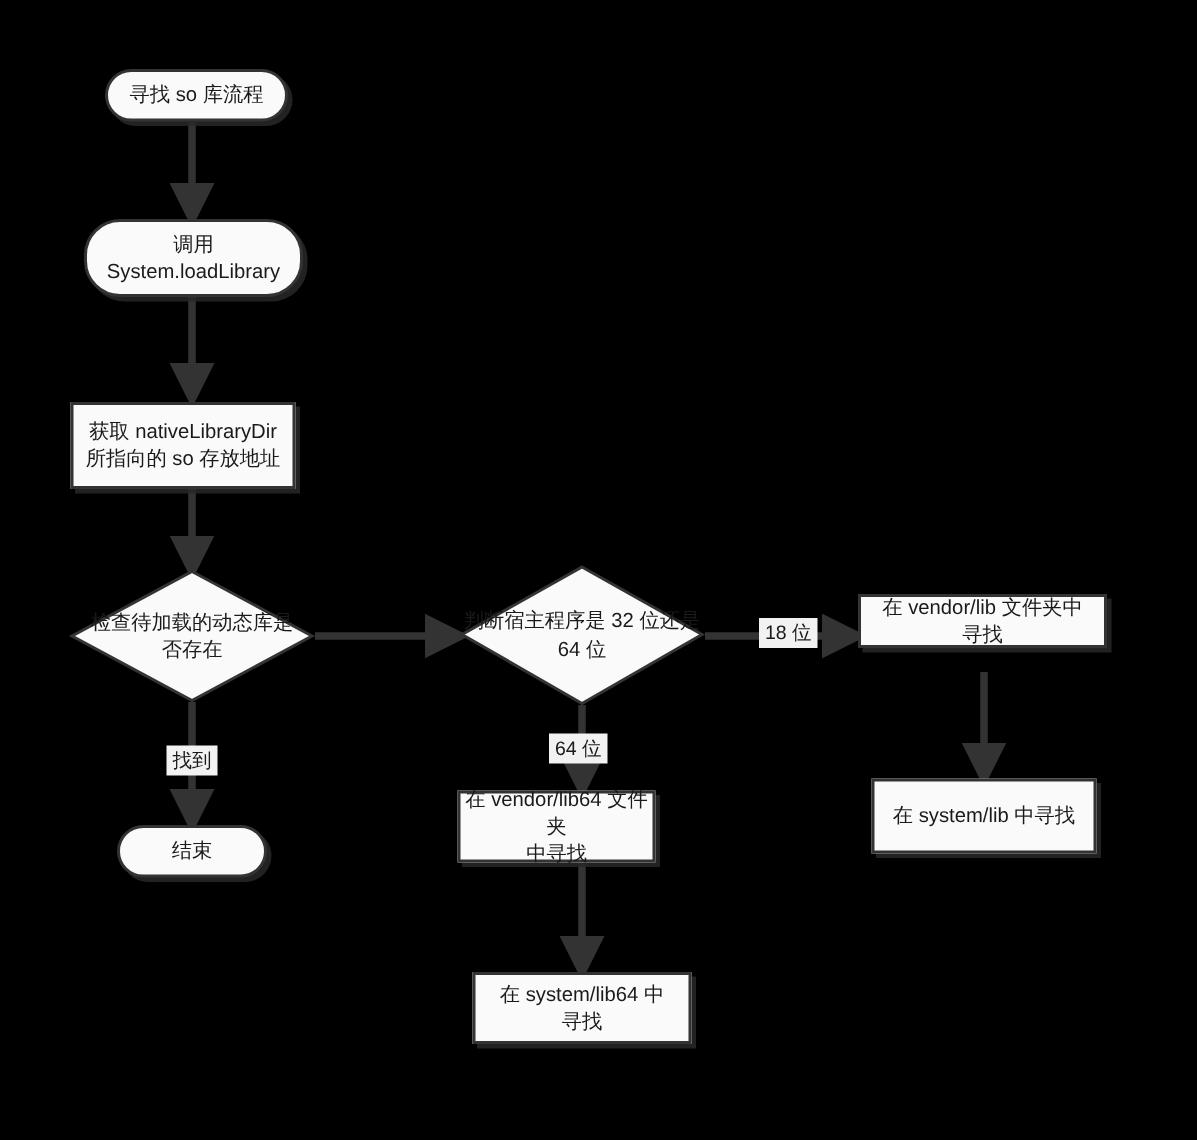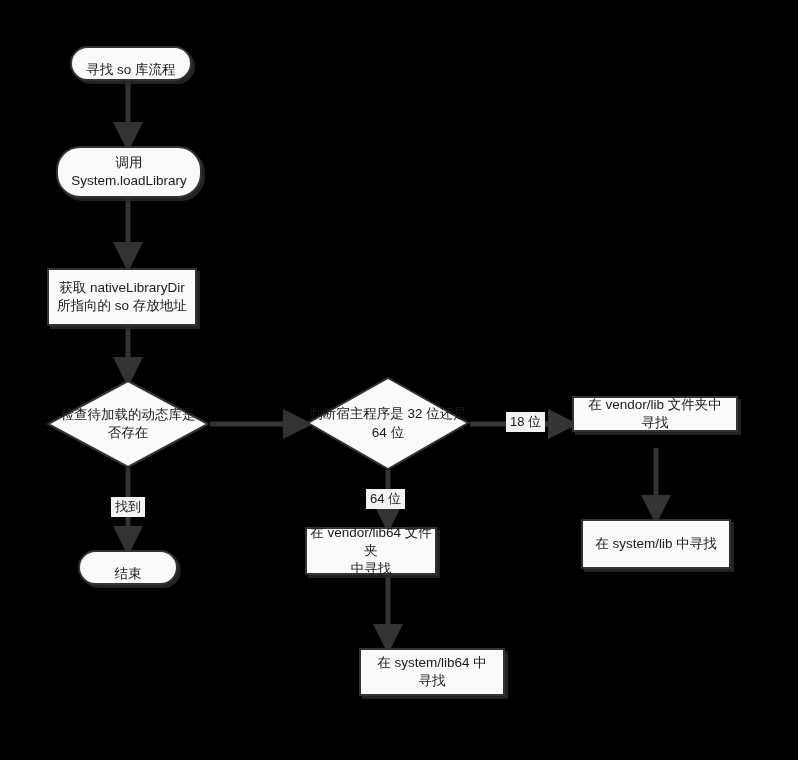--- a/index.html
+++ b/index.html
@@ -33,21 +33,20 @@
     text-align: center;
     font-size: 13.5px;
     line-height: 1.35;
     white-space: pre-line;
     z-index: 3;
     box-shadow: 3px 3px 0 rgba(40,40,40,0.85);
   }
   .node.terminal {
     border-radius: 18px;
     box-shadow: 3px 3px 0 rgba(40,40,40,0.85);
-    align-items: flex-end;
   }
   .diamond-wrap {
     position: absolute;
     z-index: 3;
   }
   .diamond-wrap svg {
     position: absolute;
     left: 0;
     top: 0;
     overflow: visible;
@@ -143,21 +142,21 @@
 
   <div class="node terminal" style="left:78px; top:550px; width:100px; height:35px;">
     <span>结束</span>
   </div>
 
   <div class="node" style="left:305px; top:527px; width:132px; height:48px;">
     <span>在 vendor/lib64 文件夹
 中寻找</span>
   </div>
 
-  <div class="node" style="left:315px; top:648px; width:146px; height:48px;margin-left:44px;">
+  <div class="node" style="left:315px; top:648px; width:146px; height:48px;">
     <span>在 system/lib64 中
 寻找</span>
   </div>
 
   <div class="node" style="left:572px; top:396px; width:166px; height:36px;">
     <span>在 vendor/lib 文件夹中
 寻找</span>
   </div>
 
   <div class="node" style="left:581px; top:519px; width:150px; height:50px;">

